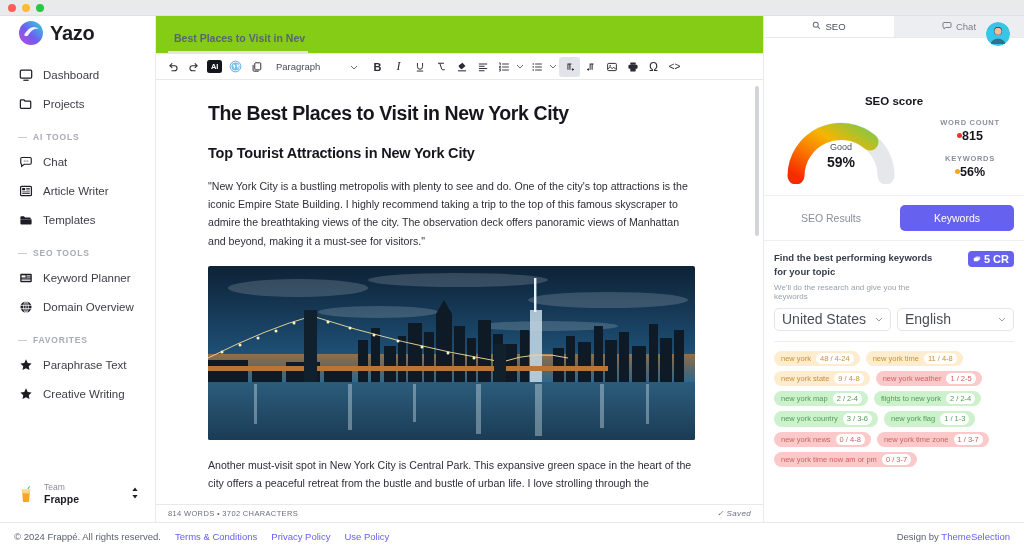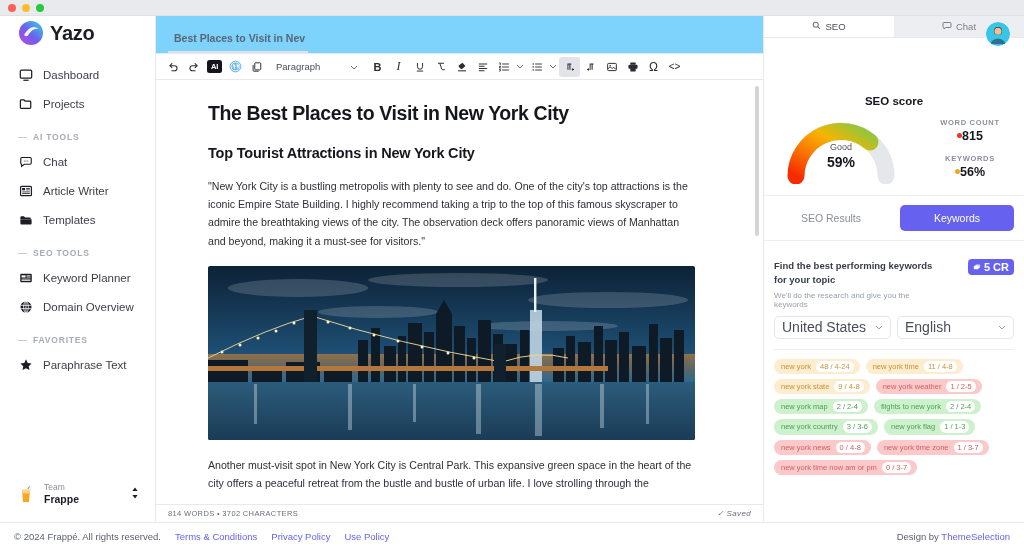--- a/index.html
+++ b/index.html
@@ -56,21 +56,21 @@
   .team-ico { width:20px; height:22px; flex:0 0 20px; }
   .team-txt { line-height:1.15; }
   .team-label { font-size:8.5px; color:#8a8c96; }
   .team-name { font-size:10.5px; font-weight:700; color:#1c1c24; }
   .team-caret { margin-left:auto; color:#3d3d47; font-size:9px; line-height:1; }
 
   
   .center { flex:1 1 auto; display:flex; flex-direction:column; min-width:0; border-right:1px solid #e8e9ec; }
   .doc-tabs {
     height:38px; flex:0 0 38px; display:flex; align-items:flex-end;
-    padding-left: 12px; border-bottom:1px solid #e8e9ec; background:#7dd3fc;
+    padding-left: 12px; border-bottom:1px solid #e8e9ec; background:#84cc16;
   }
   .doc-tab {
     font-size: 10.5px; font-weight:700; color:#5a6475;
     padding: 0 6px 7px 6px; border-bottom:2px solid #dfe1e6; cursor:pointer;
     white-space:nowrap; overflow:hidden; text-overflow:clip; max-width:140px;
   }
 
   .toolbar {
     height:26px; flex:0 0 26px; display:flex; align-items:center; gap:0;
     border-bottom:1px solid #e8e9ec; padding: 0 6px; background:#fff;
@@ -137,21 +137,21 @@
 
   .seg-row { display:flex; align-items:flex-end; gap:12px; padding: 9px 10px; border-bottom:1px solid #edeef1; }
   .seg {
     flex:1 1 50%; height:26px; border-radius:5px; display:flex;
     align-items:center; justify-content:center; font-size:10.5px; cursor:pointer;
     color:#8a8e9a;
   }
   .seg.active { background:#6761f0; color:#fff; }
 
   .kw-body { padding: 10px 10px 0 10px; flex:1 1 auto; overflow:hidden; }
-  .kw-head { display:flex; align-items:flex-start; gap:24px;margin-top:8px; }
+  .kw-head { display:flex; align-items:flex-start; gap:24px; }
   .kw-head-txt { flex:1 1 auto; }
   .kw-title { font-size:9.5px; font-weight:700; color:#383d4a; line-height:1.45; }
   .kw-sub { font-size:8px; color:#9aa0ac; margin-top:4px; }
   .cr-badge {
     flex:0 0 auto; background:#6761f0; color:#fff; border-radius:4px;
     padding: 2px 5px; font-size:11px; font-weight:600; display:flex;
     align-items:center; gap:3px; white-space:nowrap; cursor:pointer;
   }
 
   .topic-row { display:flex; gap:5px; margin-top:10px; }
@@ -327,20 +327,28 @@
           <span class="section-dash"></span>
           <span>FAVORITES</span>
         </div>
         <div class="nav-item">
           <span class="nav-ico">
             <svg width="14" height="14" viewBox="0 0 16 16">
                 <path d="M8 1.5l1.95 4.1 4.45.6-3.25 3.1.82 4.5L8 11.65 4.03 13.8l.82-4.5L1.6 6.2l4.45-.6z" fill="#1c1c24"></path>
               </svg>
           </span>
           <span>Paraphrase Text</span>
+        </div>
+        <div class="nav-item">
+          <span class="nav-ico">
+            <svg width="14" height="14" viewBox="0 0 16 16">
+                <path d="M8 1.5l1.95 4.1 4.45.6-3.25 3.1.82 4.5L8 11.65 4.03 13.8l.82-4.5L1.6 6.2l4.45-.6z" fill="#1c1c24"></path>
+              </svg>
+          </span>
+          <span>Creative Writing</span>
         </div>
       </div>
 
       <div class="sidebar-spacer"></div>
 
       <div class="team">
         <span class="team-ico">
           <svg width="20" height="22" viewBox="0 0 20 22">
             <path d="M6 7h8l-1 12H7z" fill="#f5a623"></path>
             <path d="M6 7h8l-.3 3.4H6.3z" fill="#fcd28a"></path>

